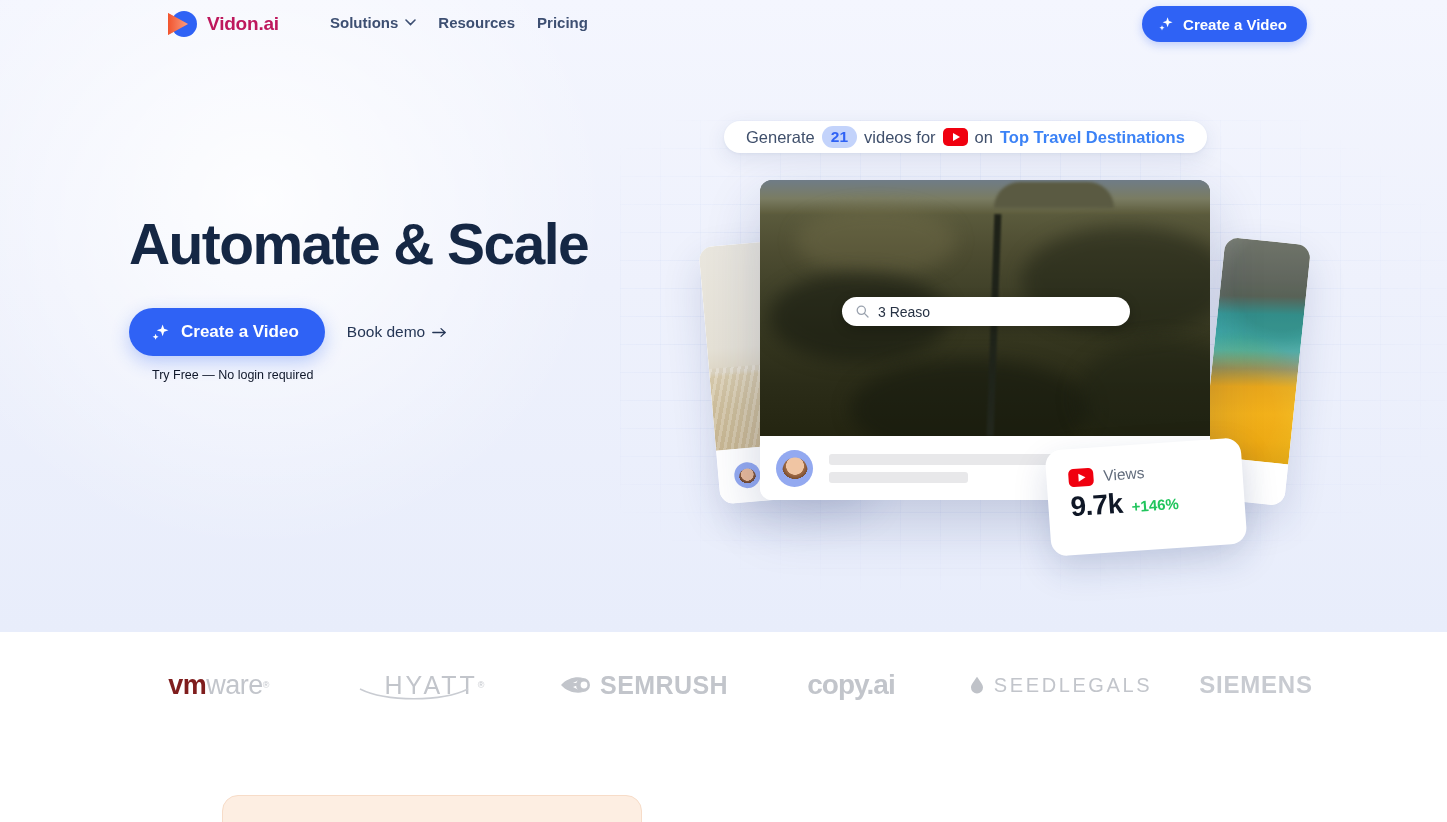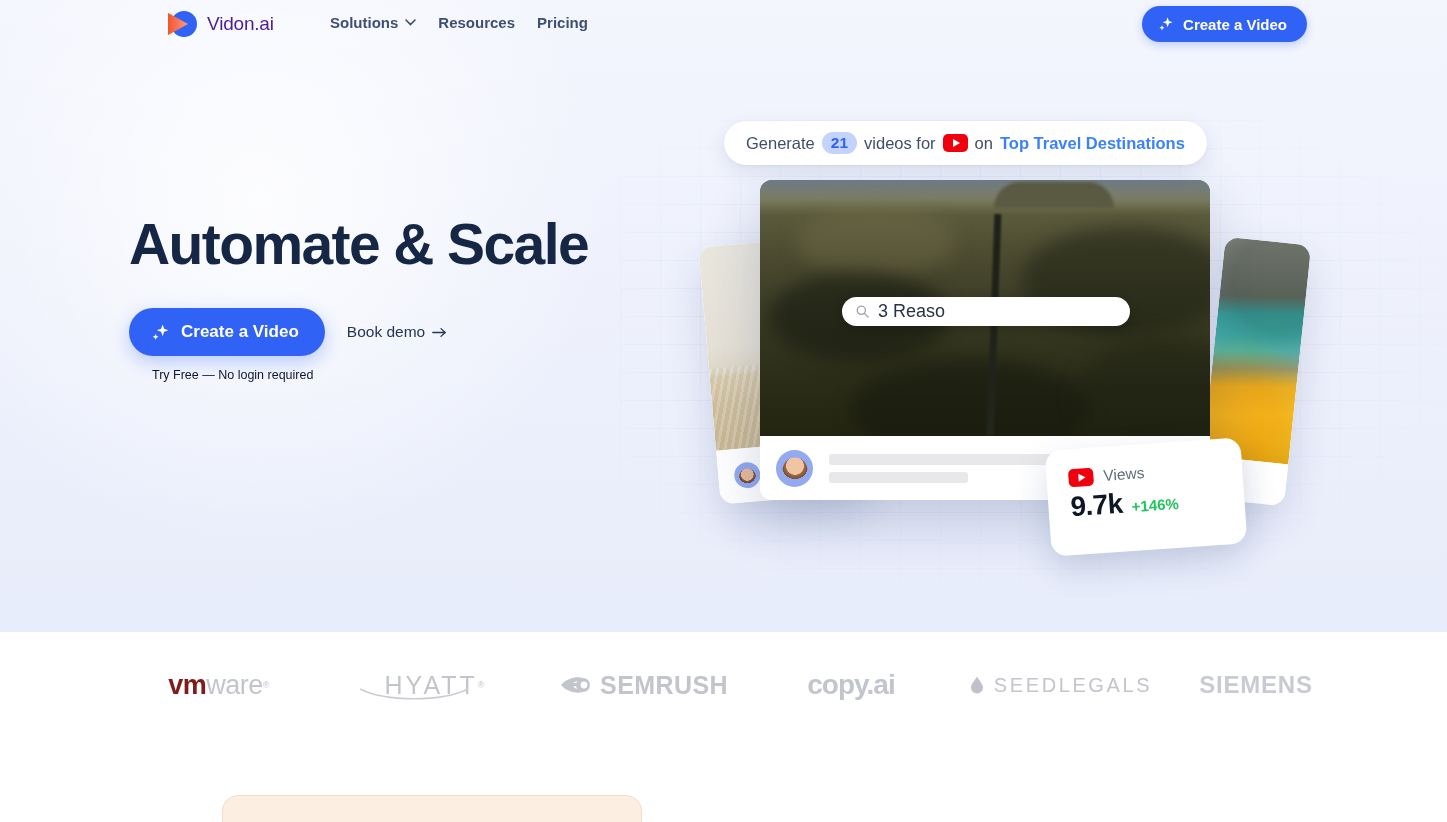--- a/index.html
+++ b/index.html
@@ -34,21 +34,21 @@
   }
 
   
   .nav {
     position: absolute; left: 0; top: 0; width: 1447px; height: 48px;
     display: flex; align-items: center;
     z-index: 40;
   }
   .brand { position:absolute; left:164px; top:10px; display:flex; align-items:center; gap:9px; }
   .brand-mark { position: relative; width: 34px; height: 28px; }
-  .brand-name { font-size: 19px; font-weight: 400; color: #4c1d95; letter-spacing: -.2px; }
+  .brand-name { font-size: 19px; font-weight: 700; color: #be185d; letter-spacing: -.2px; }
 
   .nav-links { position:absolute; left:330px; top:14px; display:flex; align-items:flex-start; gap:22px; }
   .nav-link {
     font-size: 15px; font-weight: 600; color: #3d4f72; cursor: pointer;
     display: flex; align-items: center; gap: 7px; white-space: nowrap;
   }
   .chev { width: 11px; height: 7px; display:block; }
 
   .nav-cta {
     position: absolute; right: 140px; top: 6px;
@@ -94,21 +94,21 @@
   .cta-primary .spark { width: 19px; height: 19px; }
   .cta-secondary {
     font-size: 15.5px; color: #253655; font-weight: 400; cursor: pointer;
     display: inline-flex; align-items: center; gap: 7px; background:none; border:none;
     font-family: inherit;
   }
   .microcopy { margin-top: 12px; margin-left: 23px; font-size: 12.5px; color: #0f172a; }
 
   
   .gen-pill {
-    position: absolute; left: 724px; top: 121px; height: 44px;
+    position: absolute; left: 724px; top: 121px; height: 32px;
     padding: 0 22px; background: #fff; border-radius: 999px;
     display: flex; align-items: center; gap: 7px;
     font-size: 16.5px; color: #3f4f6b;
     box-shadow: 0 6px 20px rgba(40,60,120,.10), 0 1px 3px rgba(40,60,120,.06);
     z-index: 35; white-space: nowrap;
   }
   .gen-num {
     background: #c3d3fb; color: #2f62f5; font-weight: 700;
     border-radius: 999px; padding: 2px 9px; font-size: 15.5px;
   }
@@ -205,21 +205,21 @@
   .p3{ left:20%; top:70%; width:240px; height:100px; background: rgba(18,22,12,.5); }
   .p4{ left:70%; top:62%; width:180px; height:120px; background: rgba(26,30,18,.4); }
   .p5{ left:8%; top:10%; width:160px; height:70px; background: rgba(120,114,76,.35); }
 
   .search-box {
     position: absolute; left: 82px; top: 117px; width: 288px; height: 29px;
     background: #fff; border-radius: 999px;
     display: flex; align-items: center; gap: 9px; padding: 0 14px;
     box-shadow: 0 3px 12px rgba(0,0,0,.22);
   }
-  .search-text { font-size: 18px; color: #273244; }
+  .search-text { font-size: 14px; color: #273244; }
   .mag { width: 13px; height: 13px; display:block; flex:none; }
 
   .video-foot {
     position: absolute; left:0; right:0; top: 256px; height: 64px;
     background: #fff; display: flex; align-items: center; padding: 0 16px; gap: 16px;
   }
   .avatar-lg {
     width: 37px; height: 37px; border-radius: 50%; flex: none; overflow:hidden;
     background: #93a9f0; position: relative;
   }

